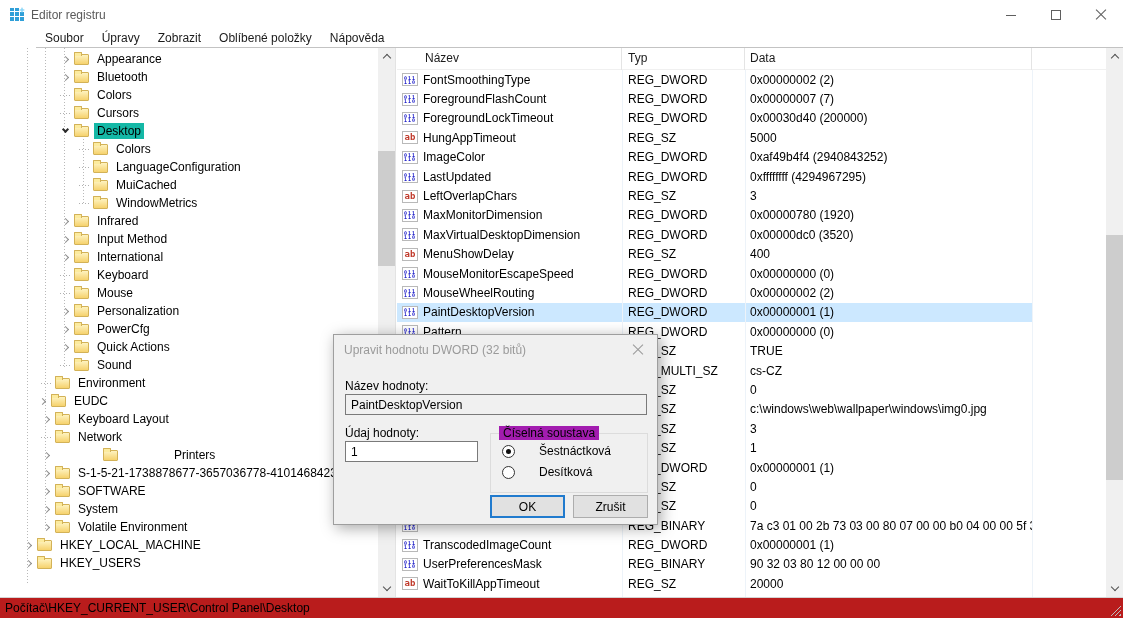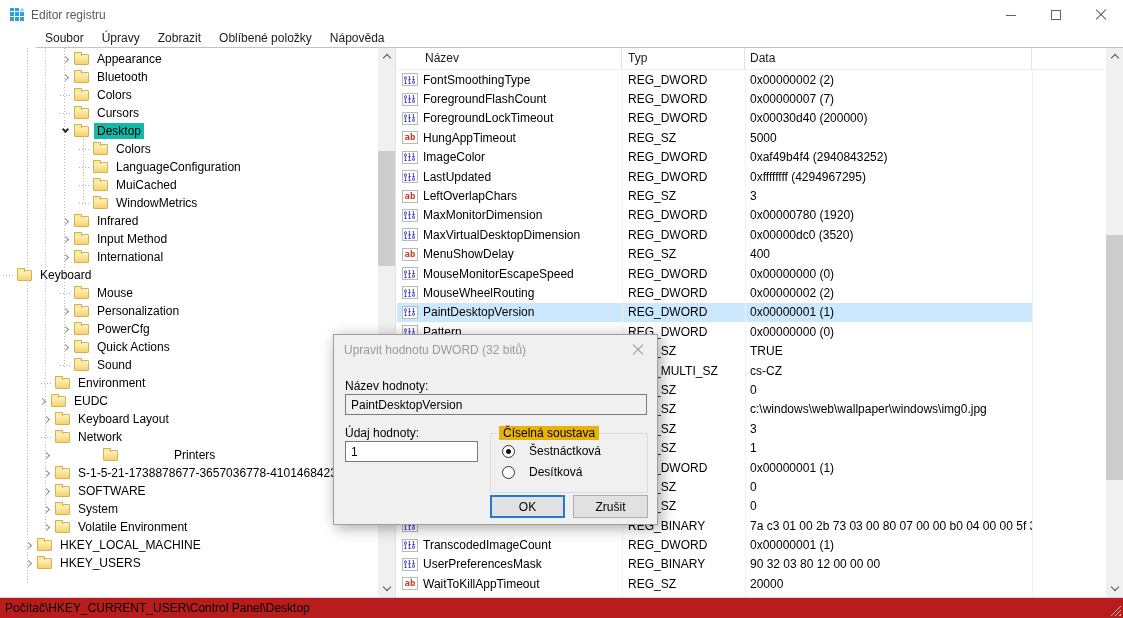--- a/index.html
+++ b/index.html
@@ -69,22 +69,22 @@
   .dialog { position:absolute; left:333px; top:334px; width:325px; height:191px; background:#f0f0f0; border:1px solid #9e9e9e; box-shadow:3px 3px 14px rgba(0,0,0,.35); z-index:30; }
   .dlg-title { height:29px; display:flex; align-items:center; padding-left:10px; color:#9a9a9a; }
   .dlg-close { position:absolute; right:13px; top:9px; width:12px; height:12px; }
   .dlg-close::before,.dlg-close::after { content:""; position:absolute; left:-1px; top:5px; width:14px; height:1px; background:#9a9a9a; }
   .dlg-close::before { transform:rotate(45deg); }
   .dlg-close::after { transform:rotate(-45deg); }
   .dlg-label { position:absolute; color:#000; }
   .dlg-input { position:absolute; border:1px solid #7a7a7a; background:#fff; padding:0 5px; display:flex; align-items:center; height:21px; }
   .dlg-input.ro { background:#f0f0f0; }
   .groupbox { position:absolute; left:156px; top:98px; width:158px; height:60px; border:1px solid #dcdcdc; }
-  .grp-label { position:absolute; top:-8px; left:8px; background:#eab308; padding:0 4px; white-space:nowrap; }
-  .radiorow { position:absolute; left:11px; display:flex; align-items:center; gap:14px; }
+  .grp-label { position:absolute; top:-8px; left:8px; background:#a21caf; padding:0 4px; white-space:nowrap; }
+  .radiorow { position:absolute; left:11px; display:flex; align-items:center; gap:24px; }
   .radio { width:13px; height:13px; border:1px solid #333; border-radius:50%; background:#fff; position:relative; flex:none; }
   .radio.on::after { content:""; position:absolute; left:3px; top:3px; right:3px; bottom:3px; background:#101010; border-radius:50%; }
   .btn { position:absolute; width:75px; height:23px; background:#e1e1e1; border:1px solid #adadad; display:flex; align-items:center; justify-content:center; }
   .btn.default { border:2px solid #217bce; }
   
   .statusbar { position:absolute; left:0; top:597px; width:1123px; height:21px; background:#b91c1c; border-top:1px solid #d4d4d4; display:flex; align-items:center; padding-left:5px; }
   .grip { position:absolute; right:2px; bottom:2px; width:11px; height:11px; background:repeating-linear-gradient(135deg,transparent 0 2px,#bdbdbd 2px 3px); clip-path:polygon(100% 0,100% 100%,0 100%); }
 </style>
 </head>
 <body>
@@ -209,21 +209,21 @@
           <span class="folder"></span>
           <span class="tlabel">Input Method</span>
         </div>
         <div class="trow" style="padding-left: 57px;">
           <span class="tarrow">
             <span class="chev-r"></span>
           </span>
           <span class="folder"></span>
           <span class="tlabel">International</span>
         </div>
-        <div class="trow" style="">
+        <div class="trow" style="padding-left: 57px;">
           <span class="tarrow">
             <span class="stubdot"></span>
           </span>
           <span class="folder"></span>
           <span class="tlabel">Keyboard</span>
         </div>
         <div class="trow" style="padding-left: 57px;">
           <span class="tarrow">
             <span class="stubdot"></span>
           </span>

